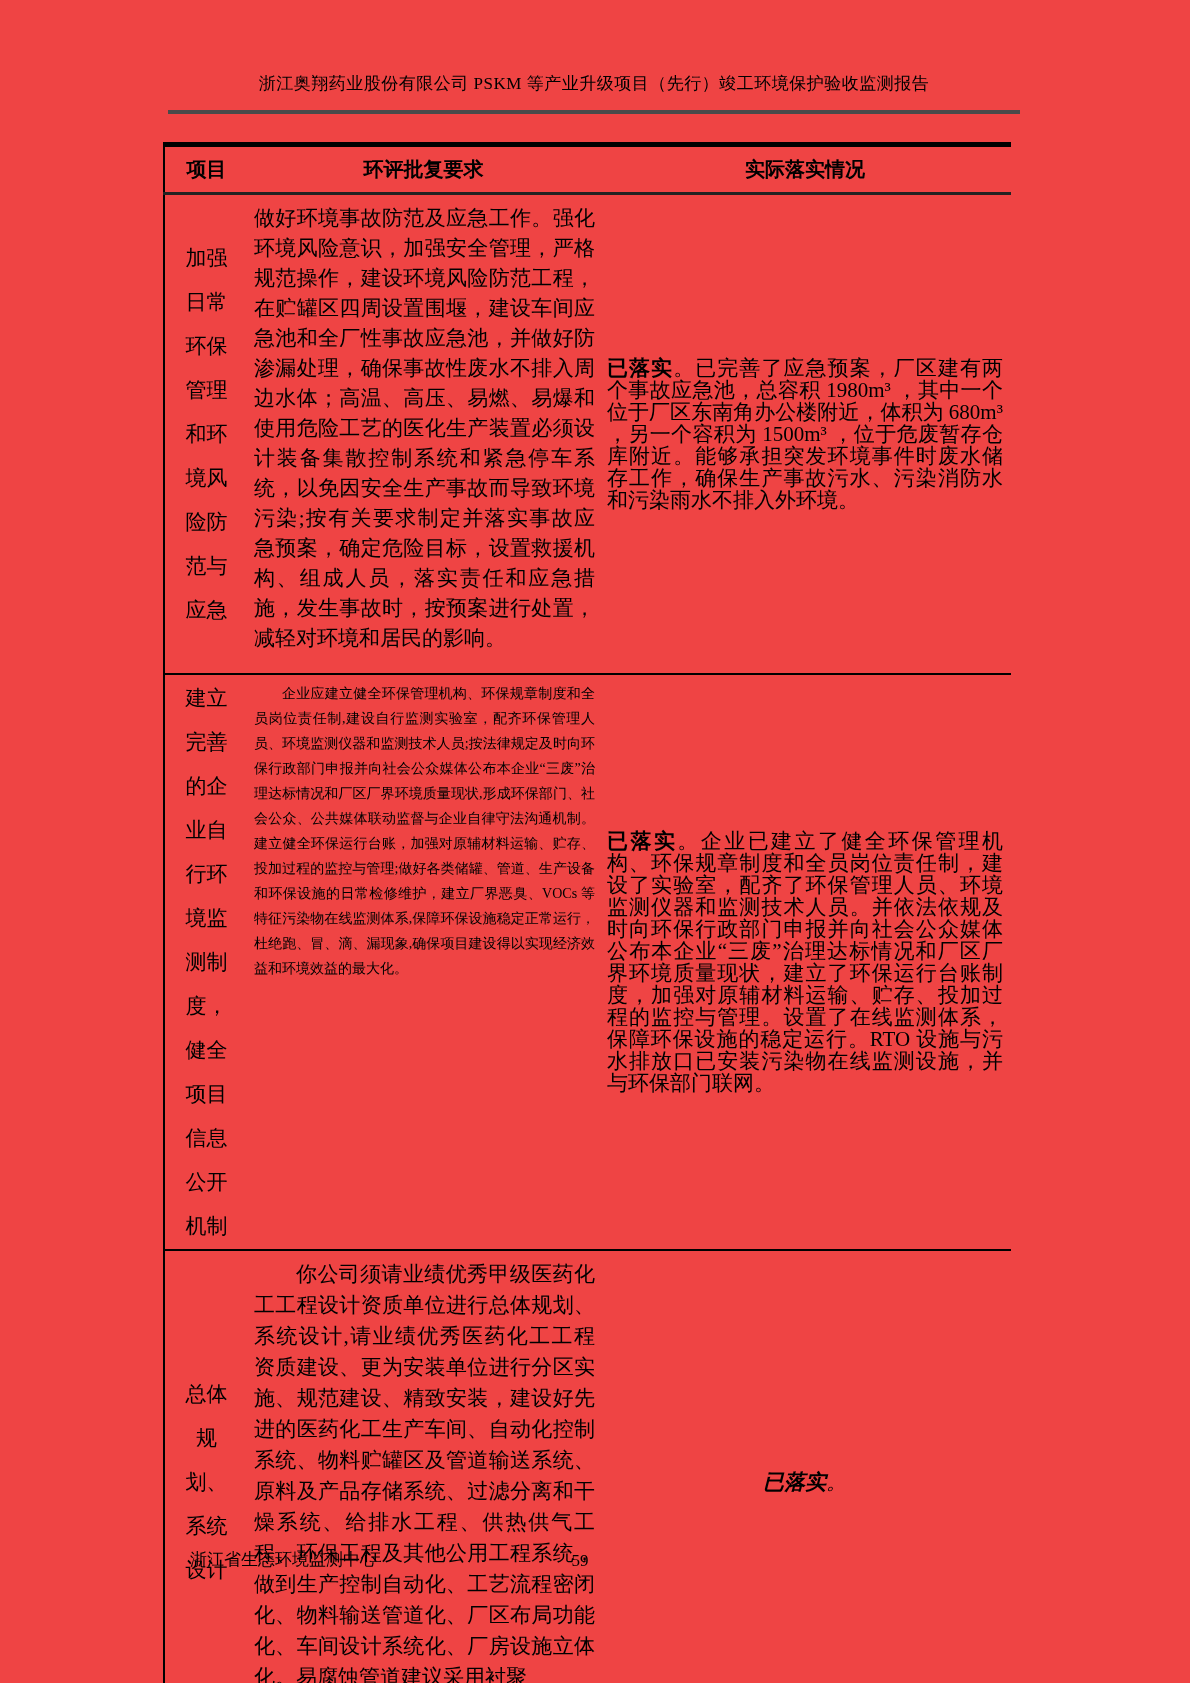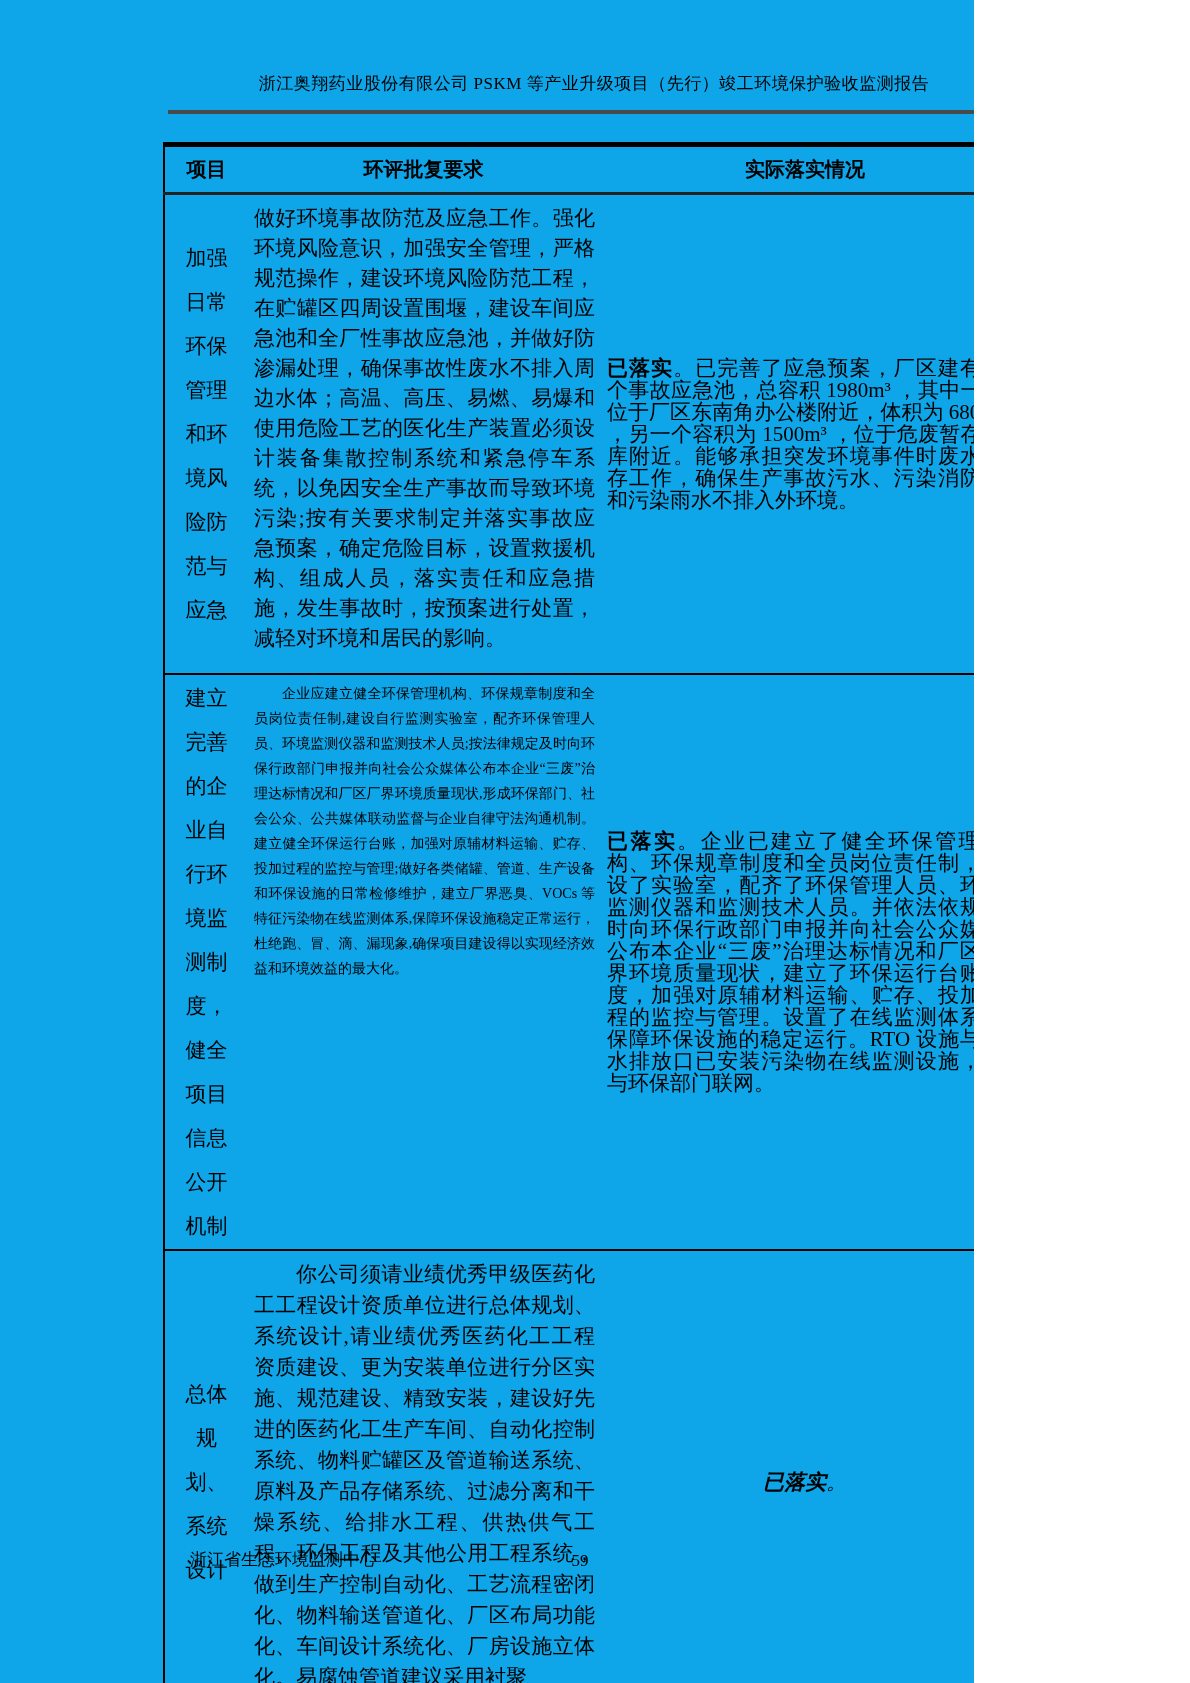--- a/index.html
+++ b/index.html
@@ -2,23 +2,23 @@
 <html><head>
 <meta charset="utf-8">
 <style>
   html, body {
     margin: 0;
     padding: 0;
     background: #ffffff;
   }
   .page {
     position: relative;
-    width: 974px;
+    width: 1190px;
     height: 1683px;
-    background: #0ea5e9;
+    background: #ef4444;
     font-family: "Liberation Serif", "DejaVu Serif", serif;
     color: #000000;
     overflow: hidden;
   }
   
   .doc-header {
     position: absolute;
     left: 168px;
     top: 72px;
     width: 852px;

